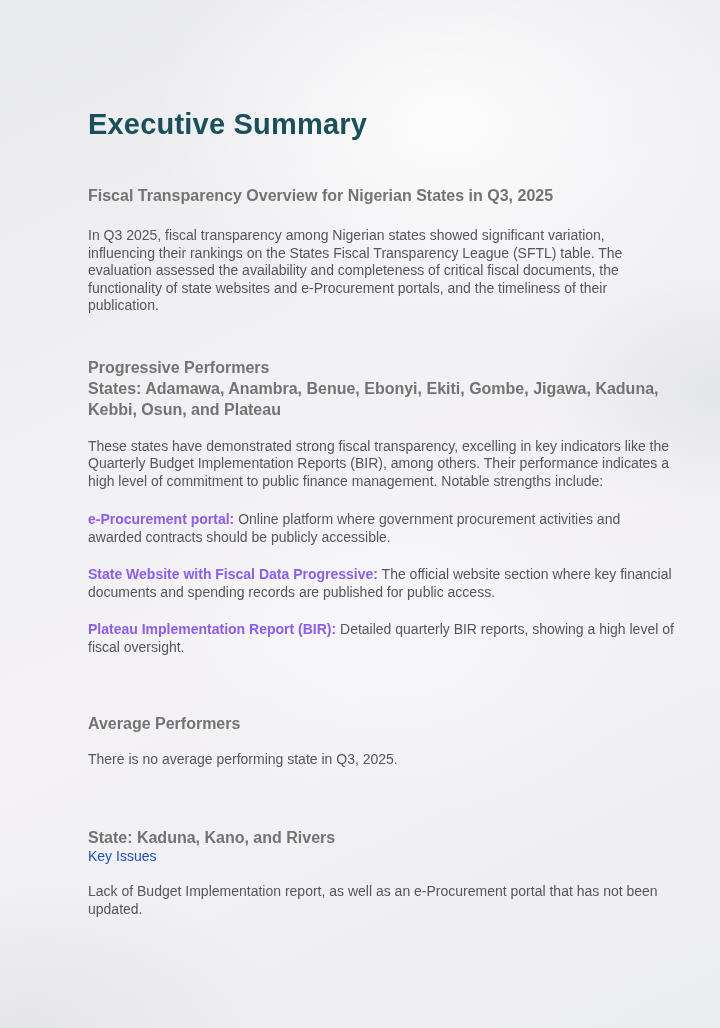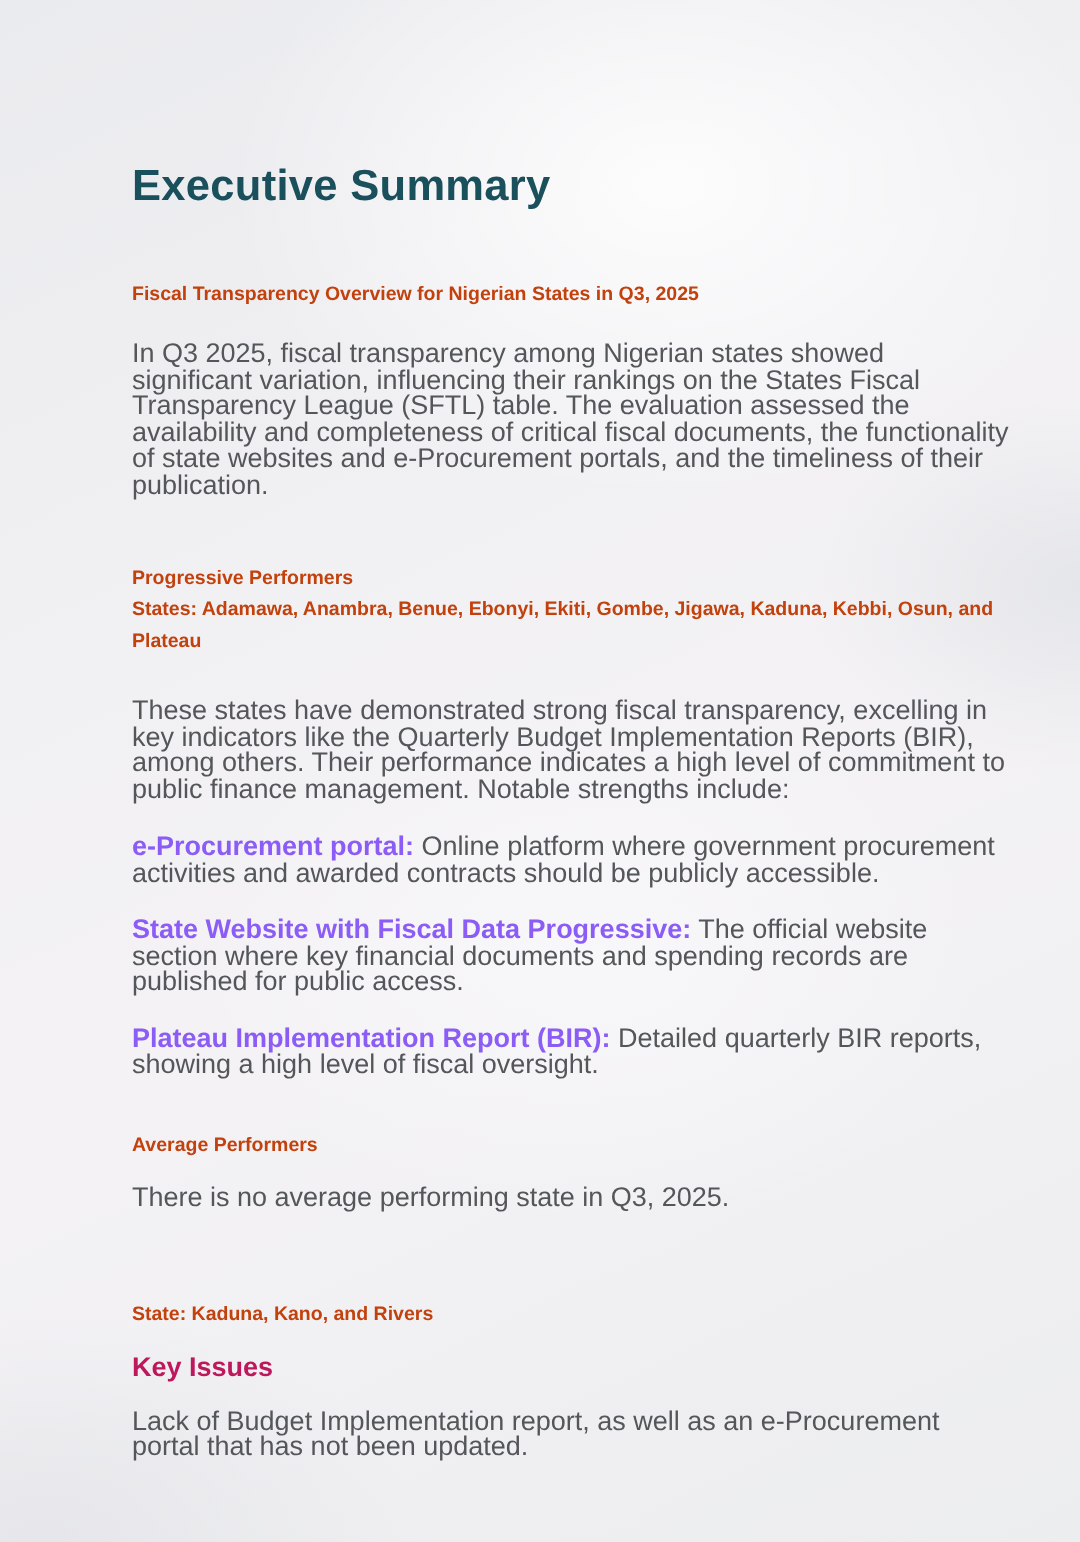--- a/index.html
+++ b/index.html
@@ -44,42 +44,42 @@
     margin: 0;
     padding-top: 106px;
     font-size: 29px;
     line-height: 36px;
     font-weight: 700;
     letter-spacing: 0.2px;
     color: #1a4f5c;
   }
   .section-heading {
     margin: 0;
-    font-size: 13px;
+    font-size: 16px;
     line-height: 21px;
     font-weight: 700;
-    color: #c2410c;
+    color: #737373;
   }
   .h-overview    { margin-top: 43px; }
   .h-progressive { margin-top: 42px; }
-  .h-average     { margin-top: 33px; }
+  .h-average     { margin-top: 57px; }
   .h-poor        { margin-top: 58px; }
 
   .body-text {
     margin: 0;
-    font-size: 18px;
+    font-size: 14px;
     line-height: 17.5px;
     color: #54575a;
   }
   .p-overview  { margin-top: 21px; }
-  .p-progress  { margin-top: 28px; }
+  .p-progress  { margin-top: 18px; }
   .p-item      { margin-top: 20px; }
   .p-item-first{ margin-top: 21px; }
   .p-average   { margin-top: 17px; }
-  .p-keyissues { margin-top: 17px; font-weight: 700; color: #be185d; }
+  .p-keyissues { margin-top: 0; font-weight: 400; color: #1d4ed8; }
   .p-poor      { margin-top: 18px; }
 
   .term {
     font-weight: 700;
     color: #8b5cf6;
   }
 </style>
 </head>
 <body>
 

